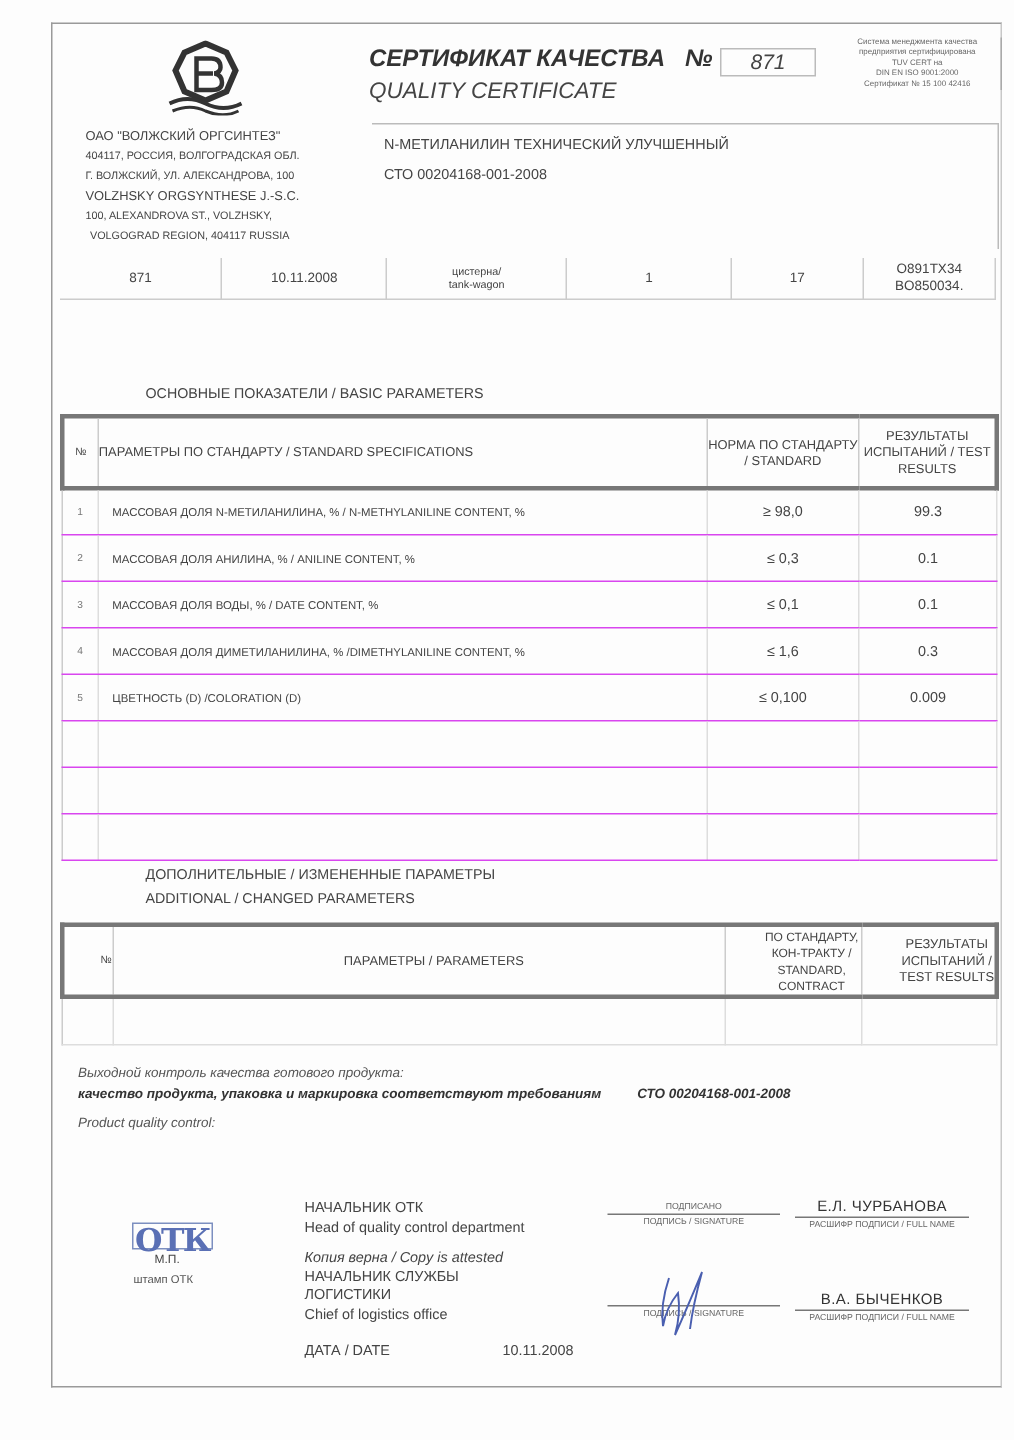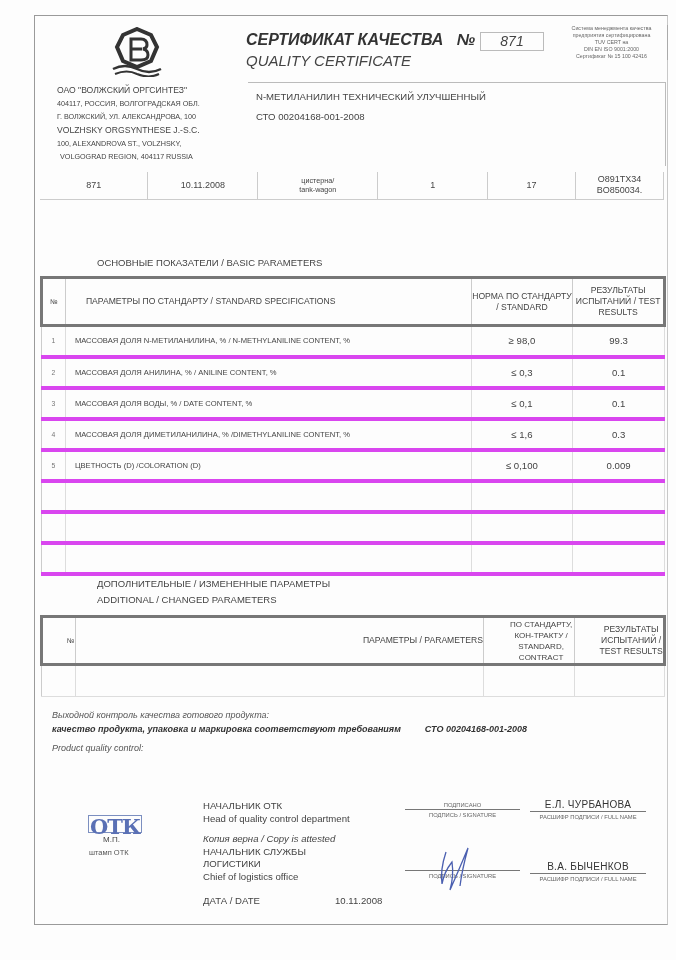--- a/index.html
+++ b/index.html
@@ -23,31 +23,31 @@
   .batch th:first-child { border-left: 3px solid #777; }
   .batch th:last-child { border-right: 3px solid #777; }
   .batch td { font-size: 9px; height: 27px; border-right: 1px solid #ccc; border-bottom: 1px solid #ccc; }
   .batch td.small { font-size: 7.2px; line-height: 9px; }
   .batch td.carrier { font-size: 9px; line-height: 11px; }
   .sec-title { font-size: 9.5px; color: #444; line-height: 16px; }
   .basic { left: 40px; top: 276px; width: 626px; }
   .basic th { font-size: 8.6px; line-height: 11px; height: 48px; border: 1px solid #ccc; border-top: 3px solid #777; border-bottom: 3px solid #777; }
   .basic th:first-child { border-left: 3px solid #777; font-size: 7px; }
   .basic th:last-child { border-right: 3px solid #777; }
-  .basic th.left { text-align: left; padding-left: 20px; }
-  .basic td { font-size: 7.6px; height: 31px; border-right: 1px solid #ddd; border-bottom: 4px solid #d946ef; }
+  .basic th.left { text-align: left; }
+  .basic td { font-size: 7.6px; height: 31px; border-right: 1px solid #ddd; border-bottom: 1px solid #d946ef; }
   .basic td.num { font-size: 6.8px; color: #777; }
   .basic td.param { text-align: left; padding-left: 9px; }
   .basic td.std, .basic td.res { font-size: 9.6px; }
   .basic td:first-child { border-left: 1px solid #ccc; }
   .add { left: 40px; top: 615px; width: 626px; }
   .add th { font-size: 8.6px; line-height: 11px; height: 48px; border: 1px solid #ccc; border-top: 3px solid #777; border-bottom: 3px solid #777; padding-left: 24px; }
   .add th:first-child { border-left: 3px solid #777; font-size: 7px; }
   .add th:last-child { border-right: 3px solid #777; }
-  .add th.left { text-align: right; padding-left: 20px; }
+  .add th.left { text-align: center; padding-left: 20px; }
   .add th.sm { font-size: 8px; }
   .add td { height: 32px; border-right: 1px solid #ddd; border-bottom: 1px solid #ddd; }
   .add td:first-child { border-left: 1px solid #ccc; }
   .qc { left: 52px; top: 708px; font-size: 9px; line-height: 14px; color: #333; }
   .qc .it { font-style: italic; color: #555; }
   .qc .bi { font-style: italic; font-weight: bold; color: #333; }
   .qc .gap { height: 5px; }
   .sign { left: 203px; top: 800px; font-size: 9.6px; line-height: 12.5px; color: #444; }
   .sign .it { font-style: italic; }
   .stamp { left: 88px; top: 815px; width: 54px; height: 18px; border: 1px solid #7c8fc0; color: #5a70b5; font-family: "DejaVu Serif", serif; font-weight: bold; font-size: 21px; line-height: 22px; text-align: center; letter-spacing: -1px; }

